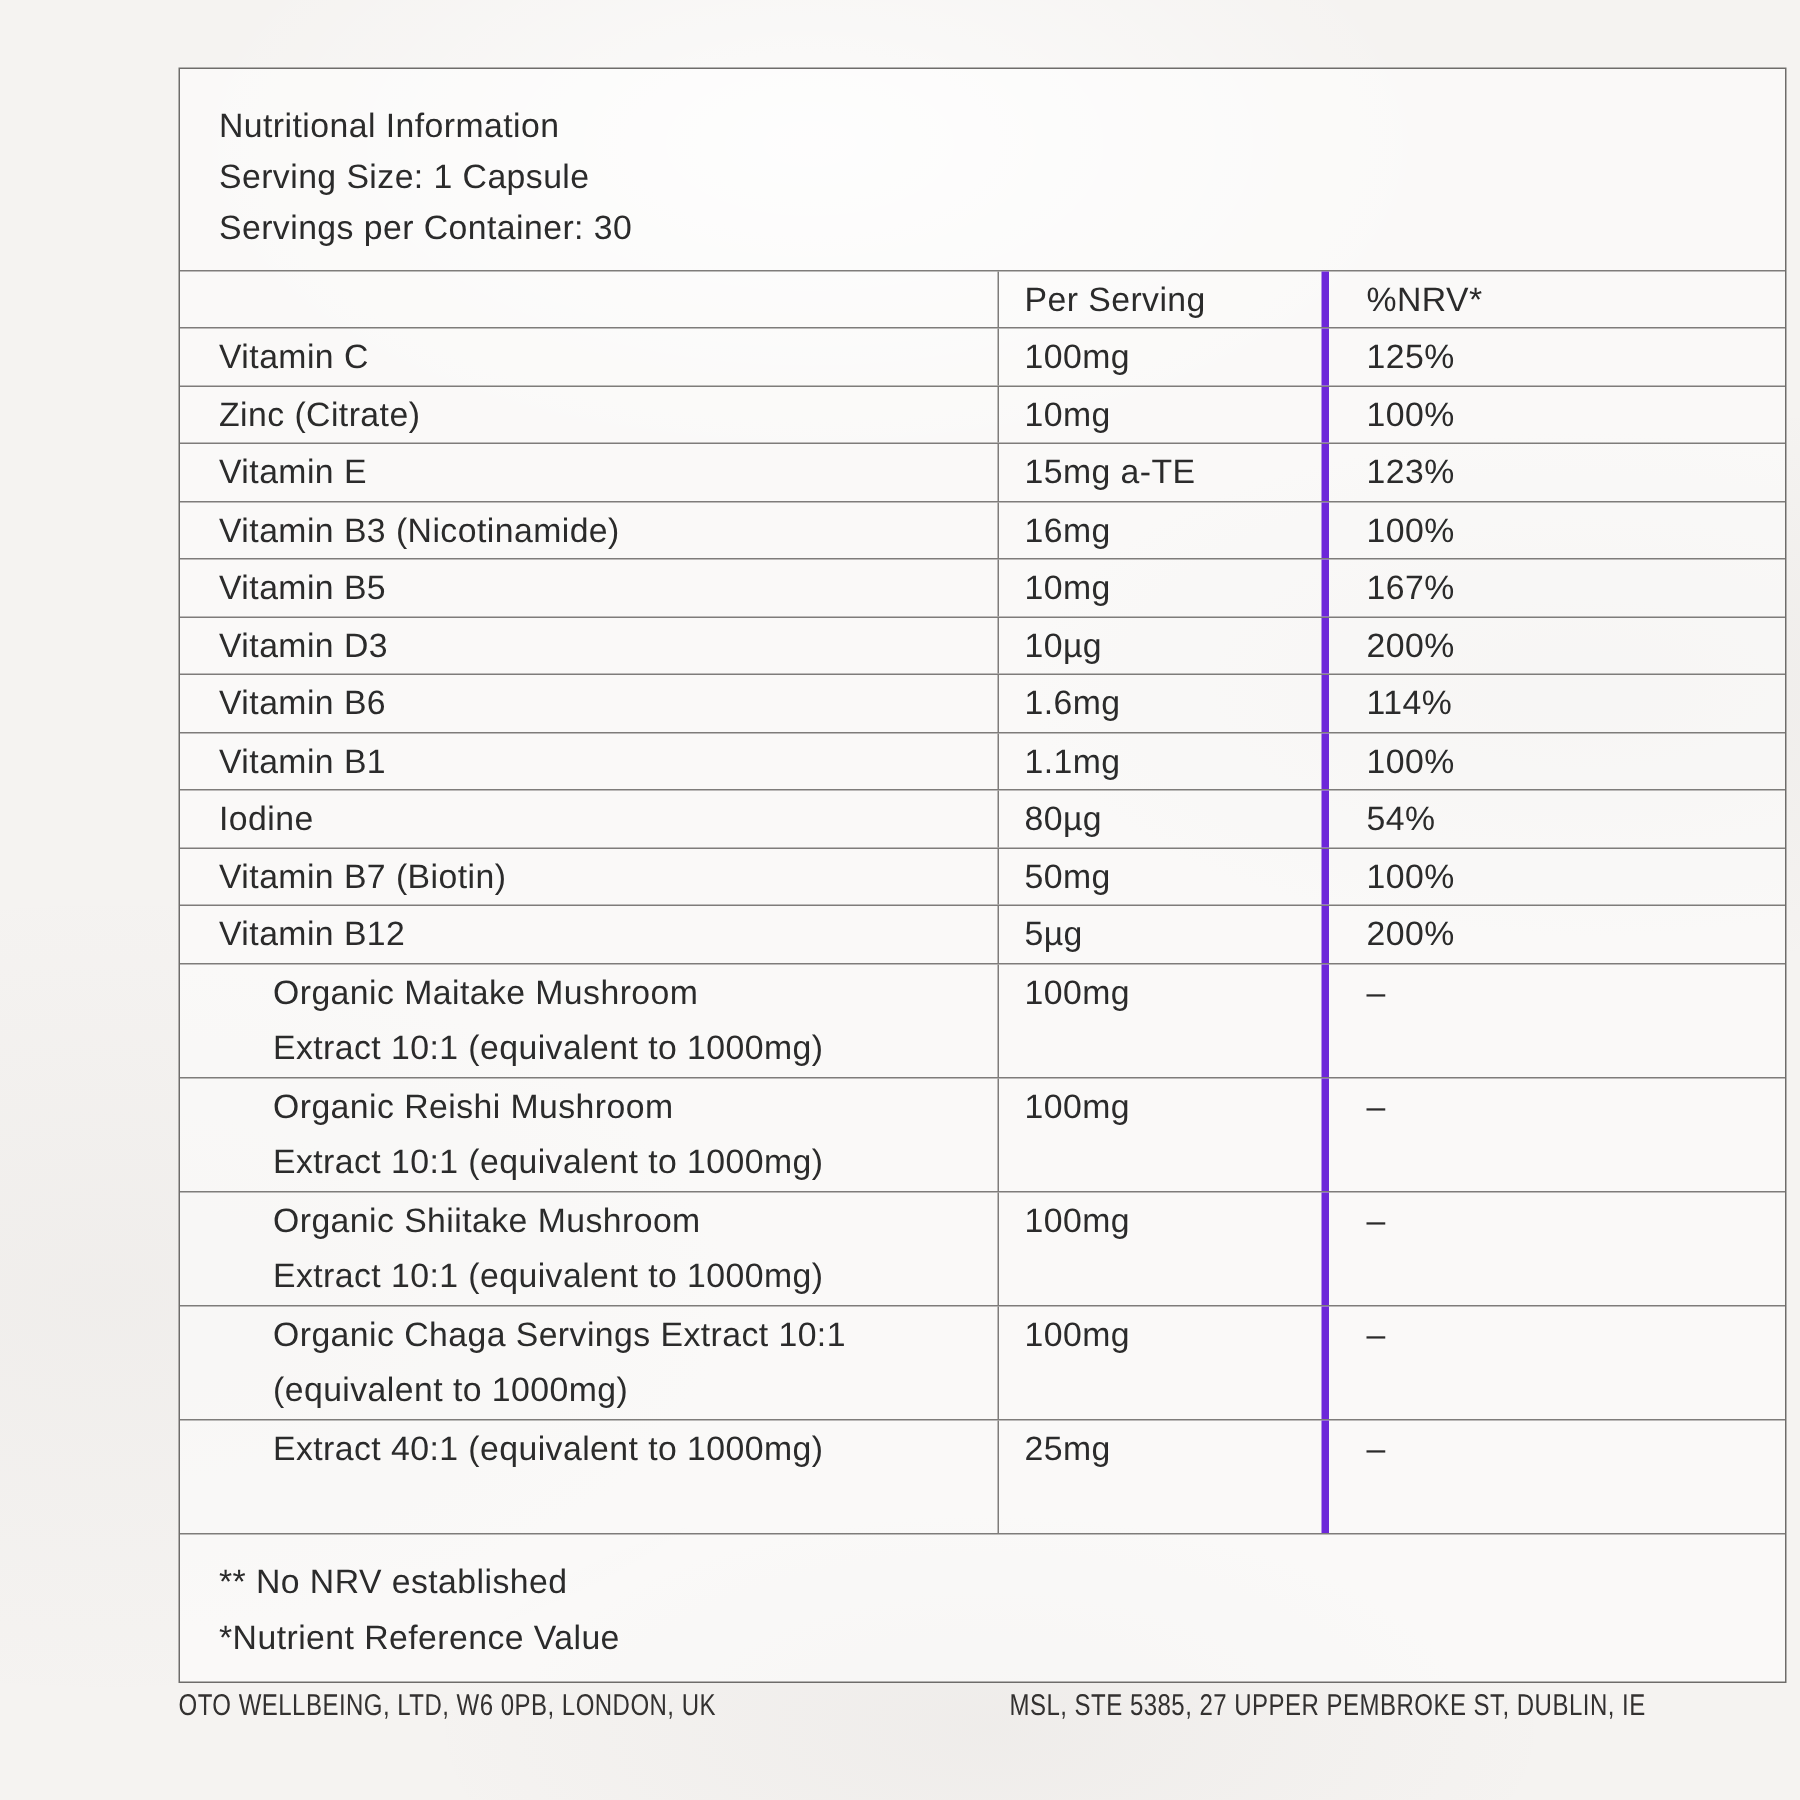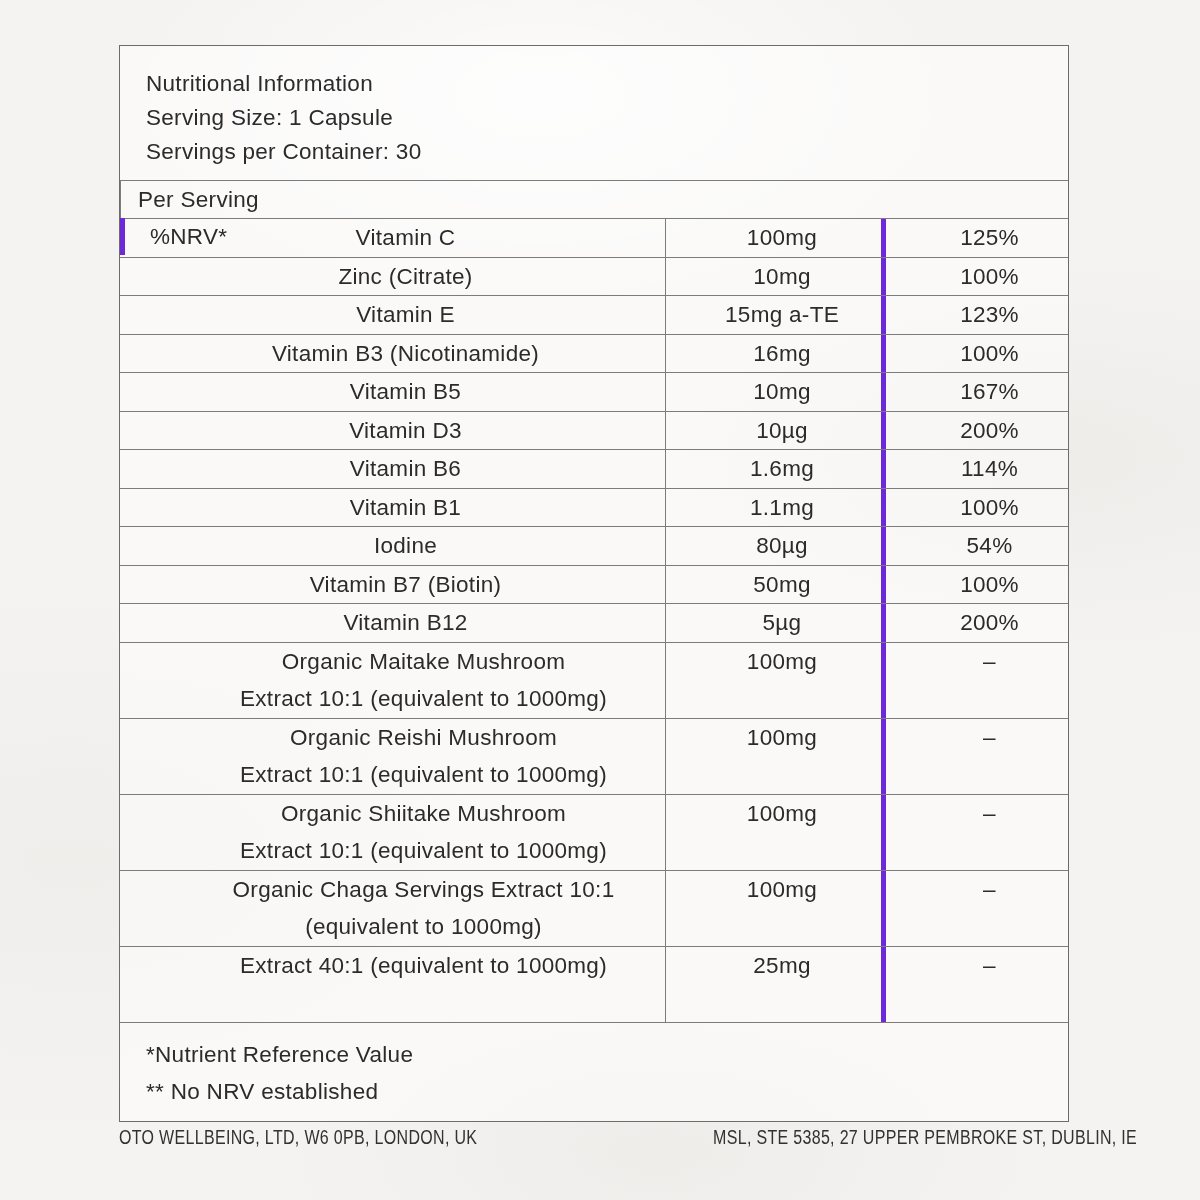--- a/index.html
+++ b/index.html
@@ -23,44 +23,44 @@
       radial-gradient(ellipse 620px 280px at 88% 38%, rgba(125,115,108,0.055), transparent 70%),
       radial-gradient(ellipse 700px 380px at 6% 72%, rgba(125,115,108,0.045), transparent 72%),
       radial-gradient(ellipse 540px 240px at 55% 96%, rgba(125,115,108,0.05), transparent 70%),
       radial-gradient(ellipse 600px 300px at 45% 8%, rgba(255,255,255,0.7), transparent 70%);
     pointer-events: none;
   }
 
   .panel {
     position: absolute;
     left: 119px; top: 45px;
-    width: 950px;
+    width: 1072px;
     box-sizing: border-box;
     border: 1.5px solid #6e6c6a;
     background: rgba(255,255,255,0.5);
     font-size: 22.5px;
     letter-spacing: 0.3px;
   }
 
   .head-block {
     box-sizing: border-box;
     height: 134px;
     padding: 21px 0 0 26px;
     line-height: 34px;
   }
 
   .row { display: flex; border-top: 1px solid #7e7c7a; }
   .c0 { box-sizing: border-box; width: 545px; padding-left: 26px; }
   .c1 { box-sizing: border-box; width: 216px; padding-left: 17px; border-left: 1px solid #7e7c7a; }
   .c2 { box-sizing: border-box; flex: 1; padding-left: 25px; border-left: 5px solid #6d28d9; }
 
   .header-row .c0, .header-row .c1, .header-row .c2 { line-height: 37px; }
-  .header-row { height: 37px; flex-direction: column; }
-
-  .body-row { height: 37.5px; text-align: center; }
+  .header-row { height: 37px; }
+
+  .body-row { height: 37.5px; }
   .body-row .c0, .body-row .c1, .body-row .c2 { line-height: 37.5px; }
   .body-row.tall { height: 75px; }
   .body-row.tall .c0 .l1, .body-row.tall .c0 .l2 { line-height: 37.5px; margin-left: 36px; }
 
   .foot-block {
     box-sizing: border-box;
     border-top: 1px solid #7e7c7a;
     height: 99px;
     padding: 13px 0 0 26px;
     line-height: 37px;
@@ -68,21 +68,20 @@
 
   .footer {
     position: absolute;
     left: 119px; top: 1126px;
     width: 951px;
     display: flex;
     justify-content: flex-start;
     font-size: 20px;
     letter-spacing: 0.4px;
     color: #333130;
-    gap: 40px;
   }
   .addr { white-space: nowrap; }
   .addr.left  { transform: scaleX(0.80); transform-origin: left center; }
   .addr.right { transform: scaleX(0.80); transform-origin: right center; }
 </style>
 </head>
 <body>
 
 <div class="page">
 
@@ -224,22 +223,22 @@
         <div class="row body-row tall">
     <div class="c0">
       <div class="l2">Extract 40:1 (equivalent to 1000mg)</div>
     </div>
     <div class="c1">25mg</div>
     <div class="c2">–</div>
   </div>
       </div>
 
     <div class="foot-block">
+      <div>** No NRV established</div>
       <div>*Nutrient Reference Value</div>
-      <div>** No NRV established</div>
     </div>
 
   </div>
 
   <div class="footer">
     <span class="addr left">OTO WELLBEING, LTD, W6 0PB, LONDON, UK</span>
     <span class="addr right">MSL, STE 5385, 27 UPPER PEMBROKE ST, DUBLIN, IE</span>
   </div>
 
 </div>

